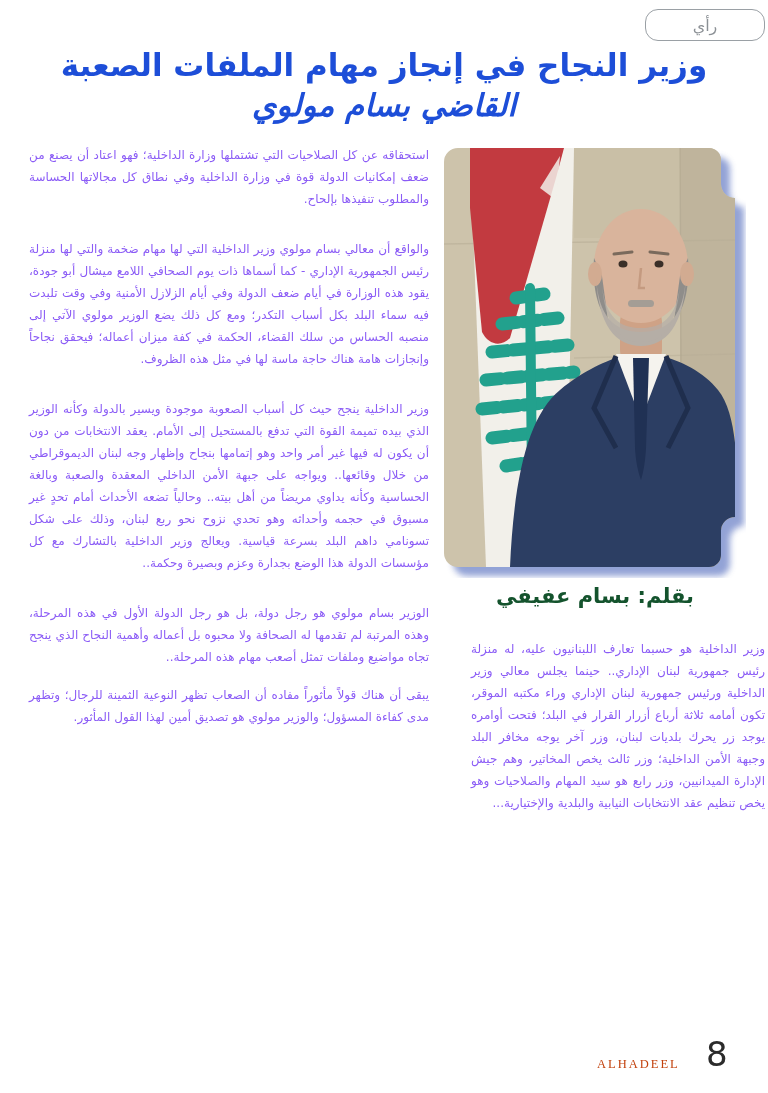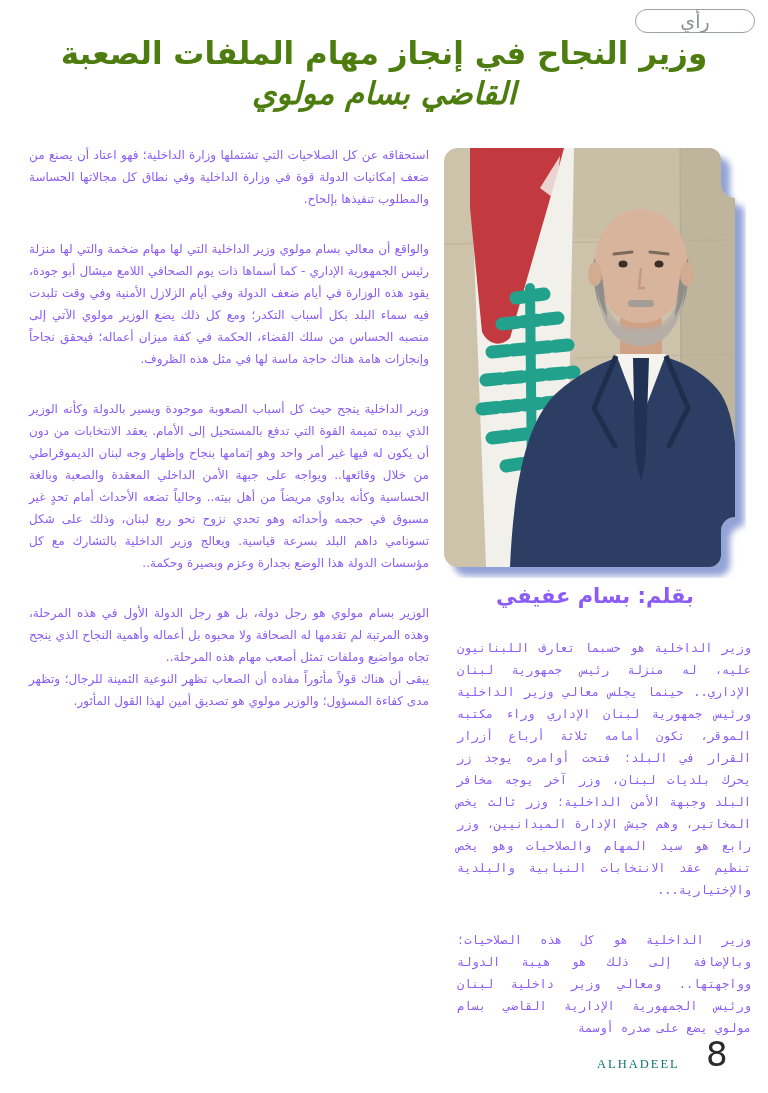--- a/index.html
+++ b/index.html
@@ -7,72 +7,72 @@
   .page {
     position:relative;
     width:768px; height:1093px;
     margin:0 auto;
     background:#ffffff;
     overflow:hidden;
     font-family:"DejaVu Sans", sans-serif;
   }
   
   .tag-pill {
-    position:absolute; top:9px; right:13px;
-    width:120px; height:24px;
+    position:absolute; top:9px; right:3px;
+    width:120px; height:32px;
     border:1.5px solid #9aa0a5;
     border-radius:13px;
     display:flex; align-items:center; justify-content:center;
     color:#8b9095;
-    font-size:19px;
+    font-size:16px;
     letter-spacing:1px;
   }
   
   .headline {
-    position:absolute; top:34px; left:0; right:0;
+    position:absolute; top:46px; left:0; right:0;
     text-align:center;
-    color:#4d7c0f;
+    color:#1d4ed8;
     font-weight:bold;
     direction:rtl;
     line-height:1.28;
   }
   .headline .l1 { font-size:31px; white-space:nowrap; }
   .headline .l2 { font-size:31px; white-space:nowrap;font-style:italic; }
   
   .col {
     position:absolute;
     direction:rtl;
     text-align:justify;
     color:#8b5cf6;
     font-size:12px;
     line-height:22px;
   }
   .col p { text-align:justify; text-align-last:right; }
   .col p + p { margin-top:28px; }
-  .col p.cont { margin-top:0; }
+  .col p.cont { margin-top:16px; }
   .col-left  { left:29px;  top:144px; width:400px; }
-  .col-right { left:457px; top:638px; width:294px;font-family:Liberation Mono, monospace; }
+  .col-right { left:471px; top:638px; width:294px; }
   
   .photo-wrap { position:absolute; left:444px; top:148px; width:302px; height:430px; }
   
   .byline {
     position:absolute; left:448px; top:584px; width:294px;
     text-align:center;
-    color:#8b5cf6;
+    color:#14532d;
     font-weight:bold;
     font-size:21px;
     direction:rtl;
   }
   
   .footer-pub {
     position:absolute; left:597px; top:1057px;
     font-family:"Liberation Serif", serif;
     font-size:12.5px;
     letter-spacing:2px;
-    color:#0f766e;
+    color:#c2410c;
   }
   .footer-page {
     position:absolute; left:706px; top:1034px;
     font-size:34px;
     color:#2b2b2b;
   }
 </style>
 </head>
 <body>
 
@@ -172,19 +172,18 @@
       </g>
     </svg>
   </div>
 
   <div class="byline">
     <span>بقلم: بسام عفيفي</span>
   </div>
 
   <div class="col col-right">
     <p>وزير الداخلية هو حسبما تعارف اللبنانيون عليه، له منزلة رئيس جمهورية لبنان الإداري.. حينما يجلس معالي وزير الداخلية ورئيس جمهورية لبنان الإداري وراء مكتبه الموقر، تكون أمامه ثلاثة أرباع أزرار القرار في البلد؛ فتحت أوامره يوجد زر يحرك بلديات لبنان، وزر آخر يوجه مخافر البلد وجبهة الأمن الداخلية؛ وزر ثالث يخص المخاتير، وهم جيش الإدارة الميدانيين، وزر رابع هو سيد المهام والصلاحيات وهو يخص تنظيم عقد الانتخابات النيابية والبلدية والإختيارية...</p>
-    <p>وزير الداخلية هو كل هذه الصلاحيات؛ وبالإضافة إلى ذلك هو هيبة الدولة وواجهتها.. ومعالي وزير داخلية لبنان ورئيس الجمهورية الإدارية القاضي بسام مولوي يضع على صدره أوسمة</p>
   </div>
 
   <div class="footer-pub">ALHADEEL</div>
   <div class="footer-page">8</div>
 
 </div>
 
 </body></html>

